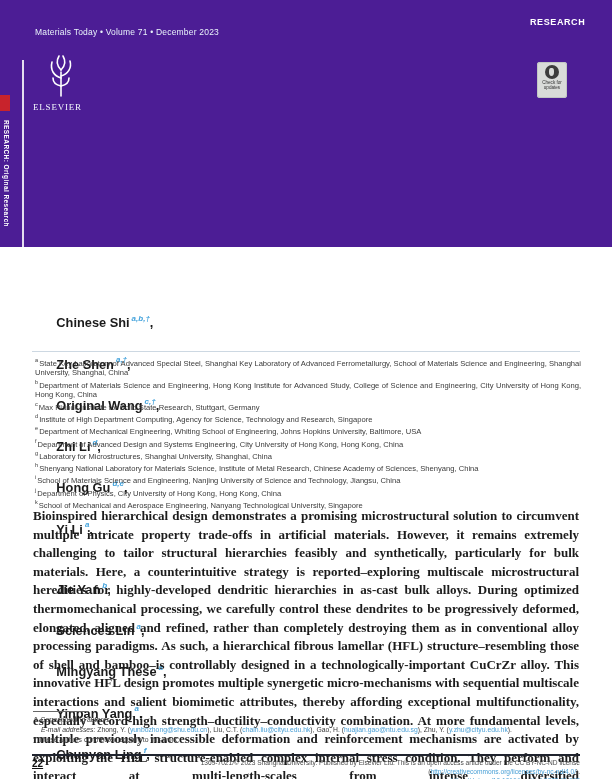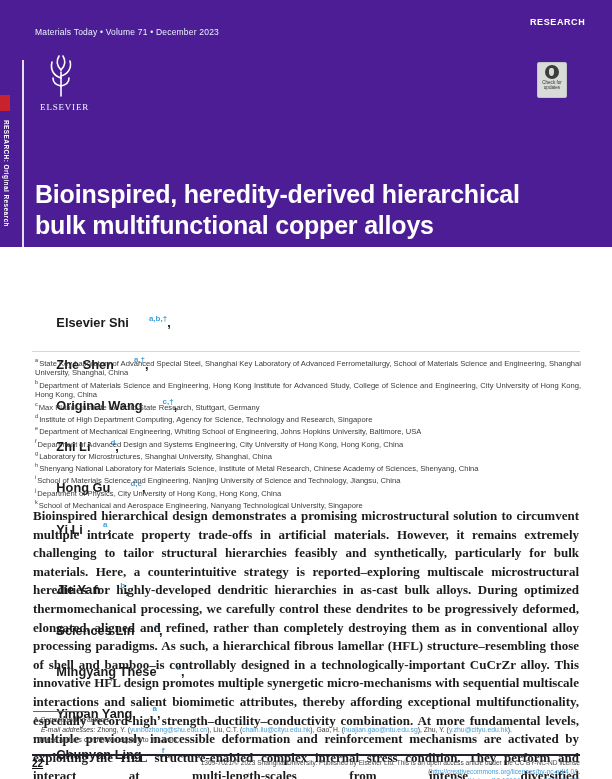--- a/index.html
+++ b/index.html
@@ -5,41 +5,41 @@
   html,body{margin:0;padding:0;background:#e8e8e8;}
   .page{position:relative;width:612px;height:779px;background:#ffffff;margin:0 auto;
         font-family:"Liberation Sans",sans-serif;overflow:hidden;}
 
   
   .header{position:absolute;left:0;top:0;width:612px;height:247px;background:#4c1d95;}
   .journal-line{position:absolute;left:35px;top:27px;font-size:8.5px;color:#e9f3fb;letter-spacing:.2px;}
   .research-label{position:absolute;left:530px;top:17px;font-size:9px;font-weight:bold;color:#ffffff;letter-spacing:.6px;}
   .sep-line{position:absolute;left:22px;top:60px;width:1.5px;height:187px;background:rgba(255,255,255,.85);}
 
-  .elsevier{position:absolute;left:33px;top:52px;width:56px;text-align:right;color:#fff;}
+  .elsevier{position:absolute;left:33px;top:52px;width:56px;text-align:left;color:#fff;}
   .elsevier svg{display:block;margin:0 auto;}
   .elsevier-name{font-family:"Liberation Serif",serif;font-size:9px;letter-spacing:.8px;margin-top:2px;color:#f2f7fc;}
 
   .badge{position:absolute;left:537px;top:62px;width:30px;height:36px;background:#d9dbd9;
          border-radius:3px;text-align:center;box-shadow:0 0 0 1px #c2c6c4 inset;cursor:pointer;}
   .badge-circle{width:14px;height:14px;border-radius:50%;background:#3c3c3c;margin:3px auto 1px auto;position:relative;}
   .badge-circle:after{content:"";position:absolute;left:4px;top:3px;width:5px;height:8px;background:#d9dbd9;border-radius:40% 40% 50% 50%;}
   .badge-text{font-size:4.6px;line-height:5.4px;color:#333;}
 
   .side-tab{position:absolute;left:0;top:95px;width:10px;height:16px;background:#C8232C;}
   .side-vertical{position:absolute;left:3px;top:120px;writing-mode:vertical-rl;
                  font-size:6.5px;font-weight:bold;color:#ffffff;letter-spacing:.4px;height:127px;}
 
   .title{position:absolute;left:35px;top:179px;width:565px;color:#ffffff;font-weight:bold;
          font-size:25px;line-height:31px;letter-spacing:-.2px;}
 
   
   .authors{position:absolute;left:35px;top:253px;width:560px;font-size:12.8px;font-weight:bold;
            color:#1a1a1a;line-height:19px;white-space:pre-wrap;}
-  .authors sup{font-size:8px;color:#44A3DC;margin-left:20px;position:relative;top:-1px;}
+  .authors sup{font-size:8px;color:#44A3DC;margin-left:2px;position:relative;top:-1px;font-style:italic;}
 
   .rule-light{position:absolute;left:32px;top:351px;width:548px;height:1px;background:#cdd8e2;}
 
   
   .affiliations{position:absolute;left:35px;top:356px;width:546px;font-size:7.6px;line-height:9.7px;
                 color:#3a3a3a;text-align:justify;}
   .aff sup{font-size:5.6px;margin-right:1px;}
 
   
   .abstract{position:absolute;left:33px;top:507px;width:546px;font-family:"Liberation Serif",serif;
@@ -87,30 +87,26 @@
 
     <div class="badge">
       <div class="badge-circle"></div>
       <div class="badge-text">Check for</div>
       <div class="badge-text">updates</div>
     </div>
 
     <div class="side-tab"></div>
     <div class="side-vertical">RESEARCH: Original Research</div>
 
-    <div class="title">
-      <div>Bioinspired, heredity-derived hierarchical</div>
-      <div>bulk multifunctional copper alloys</div>
-    </div>
   </div>
 
   <div class="authors">
     
   
-      <span class="au"><span>Elsevier Shi</span><sup>a,b,†</sup><span>, </span></span>
+      <span class="au"><span>Chinese Shi</span><sup>a,b,†</sup><span>, </span></span>
     
       <span class="au"><span>Zhe Shen</span><sup>a,†</sup><span>, </span></span>
     
       <span class="au"><span>Original Wang</span><sup>c,†</sup><span>, </span></span>
     
       <span class="au"><span>Zhi Li</span><sup>d</sup><span>, </span></span>
     
       <span class="au"><span>Hong Gu</span><sup>d,e</sup><span>, </span></span>
     
       <span class="au"><span>Yi Li</span><sup>a</sup><span>,

